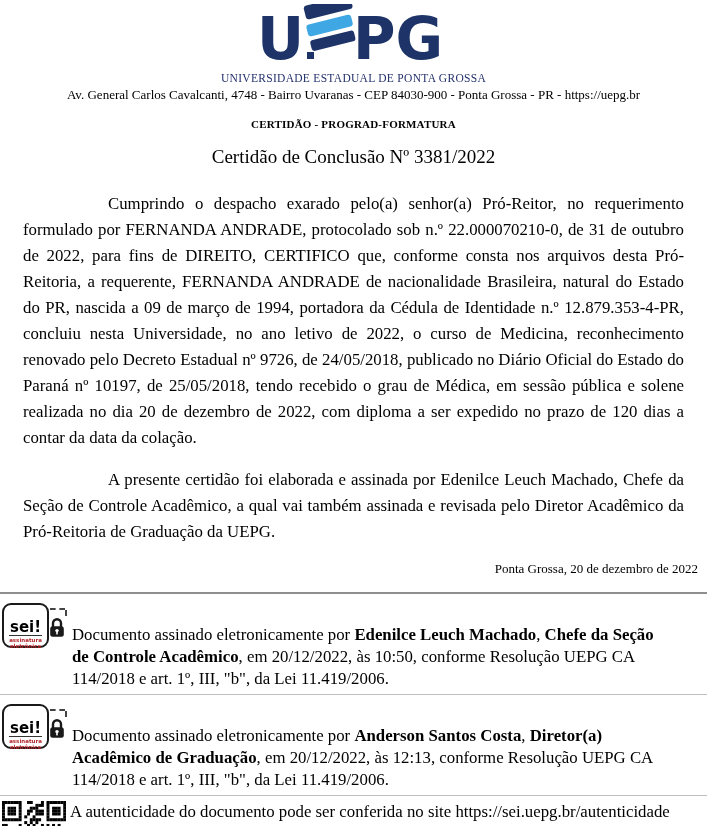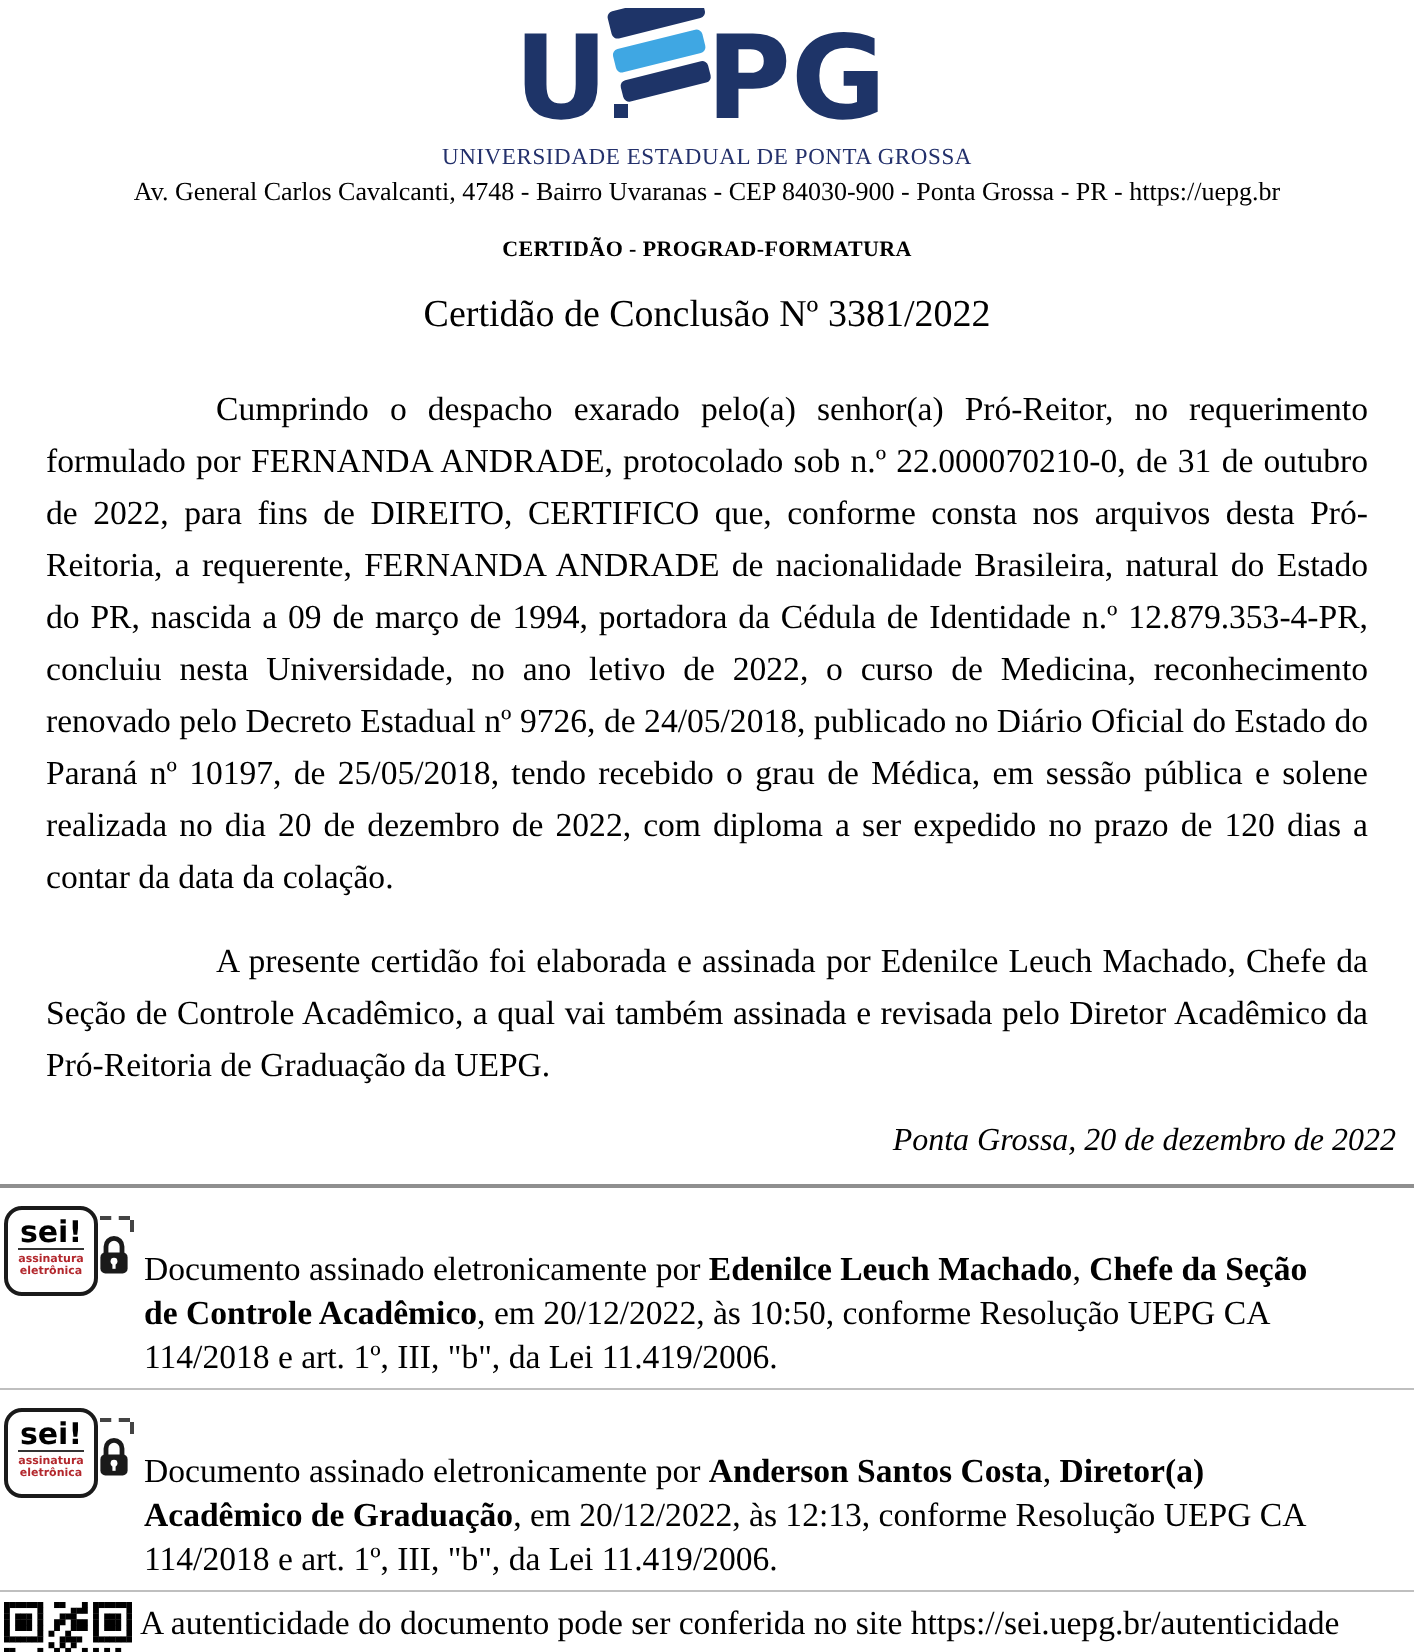--- a/index.html
+++ b/index.html
@@ -19,21 +19,21 @@
   .university {
     font-weight:normal; font-size:11.5px; letter-spacing:.3px;
     color:#23306b; margin-top:2px;
   }
   .address { font-size:13px; margin-top:3px; color:#000; }
   .doc-type { font-weight:bold; font-size:11px; letter-spacing:.2px; margin-top:15px; }
   .cert-title { font-weight:normal; font-size:19px; margin-top:16px; }
   
   .body-text { margin:23px 7px 0 7px; text-align:justify; font-size:16.8px; line-height:26px; }
   .body-text p { text-indent:85px; margin:16px; }
-  .dateline { text-align:right; font-size:16px; margin:12px 9px 0 0;font-style:italic; }
+  .dateline { text-align:right; font-size:13px; margin:12px 9px 0 0; }
   
   .sig-section { position:absolute; left:0; right:0; top:592px; border-top:2px solid #8f8f8f; }
   .sig-row {
     display:flex; align-items:flex-start;
     padding:4px 4px 4px 2px;
     border-bottom:1px solid #bfbfbf;
   }
   .sig-icon-cell { width:66px; flex:none; }
   .sig-text { flex:1; font-size:16.8px; line-height:22px; padding:2px 42px 0 4px;margin-top:24px; }
   .qr-row { display:flex; align-items:flex-start; padding:4px 2px; border-bottom:1px solid #cfcfcf; }
@@ -42,21 +42,21 @@
   .vlink { color:#0000dd; text-decoration:underline; cursor:pointer; }
   
   .sei-badge { position:relative; width:64px; height:56px; }
   .sei-box {
     width:47px; height:45px; margin-top:5px;
     border:2px solid #1a1a1a; border-radius:9px;
     background:#fff; text-align:center; position:relative; z-index:1;
   }
   .sei-brand {
     display:inline-block; font-family:"DejaVu Sans", sans-serif;
-    font-weight:bold; font-size:15px; line-height:15px; margin-top:4px;
+    font-weight:bold; font-size:15px; line-height:15px; margin-top:15px;
     border-bottom:1.5px solid #333; padding:0 1px;
   }
   .sei-caption {
     font-family:"DejaVu Sans", sans-serif; font-weight:bold;
     font-size:5.5px; line-height:6px; color:#b3282d;
     width:40px; margin:1px auto 0;
   }
   .sei-lock { position:absolute; right:1px; top:14px; z-index:2; }
   .sei-dash { position:absolute; left:48px; top:5px; width:15px; border-top:2px dashed #444; }
   .sei-dash::after { content:''; position:absolute; right:-2px; top:0; height:6px; border-right:2px solid #444; }

